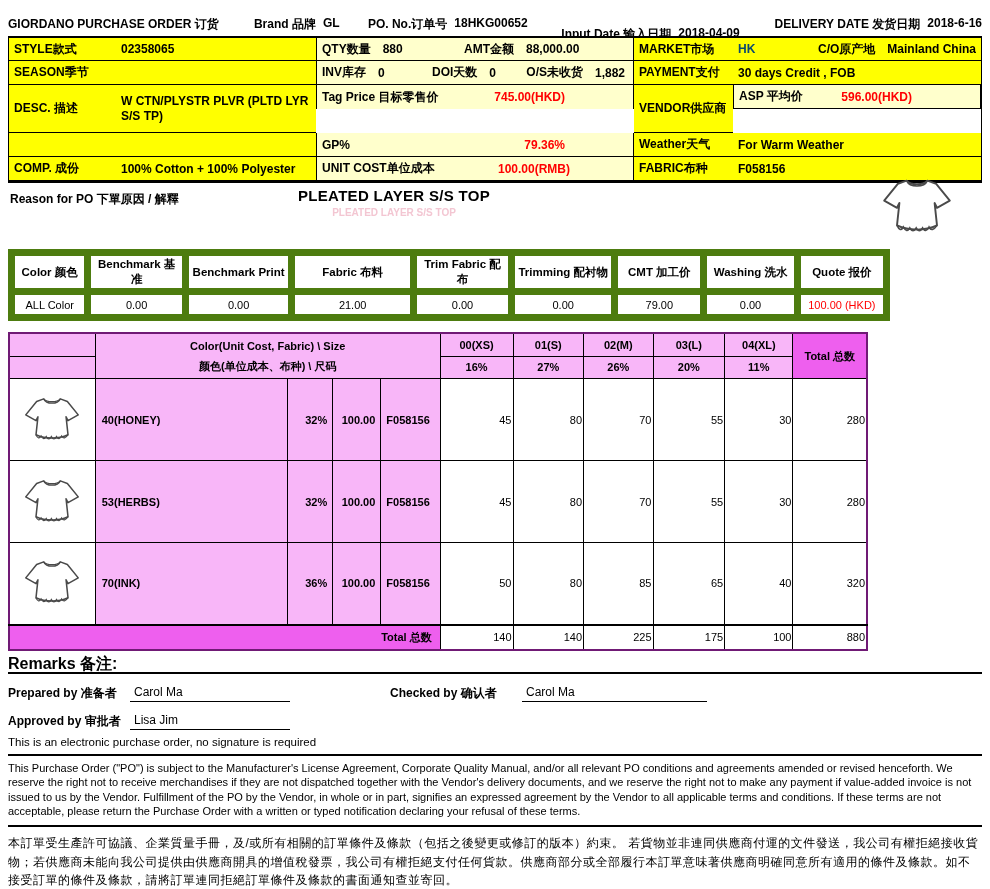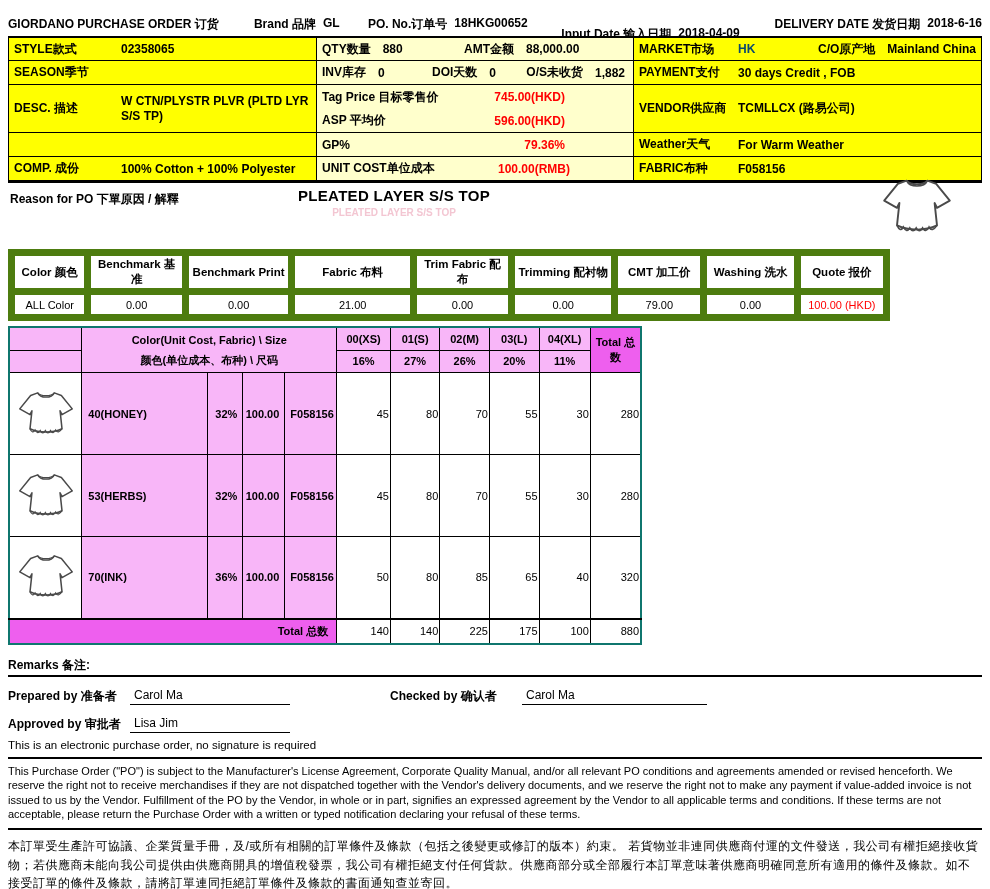--- a/index.html
+++ b/index.html
@@ -57,41 +57,41 @@
 
   
   table { border-collapse: collapse; }
   .quote-table { width: 882px; }
   .quote-table th, .quote-table td { border:7px solid #4d7c0f; }
   .quote-table { border:2px solid #000; }
   .quote-table th { height:34px; font-size:11.5px; font-weight:bold; text-align:center; vertical-align:middle; padding:1px 2px; }
   .quote-table td { height:26px; font-size:11px; text-align:center; vertical-align:middle; }
 
   
-  .size-table { width: 634px; margin-top: 5px; border:2px solid #0f766e; }
+  .size-table { width: 860px; margin-top: 11px; border:2px solid #701a75; }
   .size-table th, .size-table td { border:1px solid #000; font-size:11px; }
   .pnk { background:#f8b6f8; }
   .mgt { background:#ee5fee; }
   .size-table th { font-weight:bold; text-align:center; vertical-align:middle; padding:2px; }
   .hdr-merged div { line-height:20px; }
   .size-table .hrow1 th { height:22px; }
   .size-table .hrow2 th { height:21px; }
   .size-table td { vertical-align:middle; }
   .body-row td { height:82px; }
   .img-cell { background:#fff; text-align:center; }
   .tee-small { width:64px; height:52px; vertical-align:middle; }
   .name-cell { font-weight:bold; padding-left:6px; }
   .pct-cell, .cost-cell { font-weight:bold; text-align:right; padding-right:5px; }
   .fab-cell { font-weight:bold; padding-left:5px; }
   .qty-cell { background:#fff; text-align:right; }
   .total-row td { height:25px; border-top:2px solid #000; }
   .total-label { text-align:right; font-weight:bold; padding-right:8px; }
 
   
-  .remarks { margin-top:12px; font-size:12px; font-weight:bold; height:16px; }
+  .remarks { margin-top:3px; font-size:16px; font-weight:bold; height:16px; }
   .rule { border:none; border-top:2px solid #000; margin:2px 0 0 0; }
   .sig-row { display:flex; align-items:flex-end; height:26px; font-size:12px; margin-top:2px; }
   .sig-label { font-weight:bold; width:122px; }
   .sig-value { width:160px; border-bottom:1px solid #000; padding:0 0 2px 4px; font-size:12px; }
   .sig-label2 { font-weight:bold; width:132px; margin-left:100px; }
   .sig-value2 { width:185px; border-bottom:1px solid #000; padding:0 0 2px 4px; font-size:12px; }
   .elec-note { margin-top:6px; font-size:11.5px; height:16px; }
   .terms-en { font-size:11px; line-height:1.33; margin-top:5px; }
   .terms-zh { font-size:12px; line-height:1.55; margin-top:7px; letter-spacing:.5px; }
 </style>
@@ -161,21 +161,20 @@
   <div class="c ylw">PAYMENT支付</div>
   <div class="c ylw">30 days Credit , FOB</div>
 
   <div class="c ylw span2r">DESC. 描述</div>
   <div class="c ylw span2r descv">W CTN/PLYSTR PLVR (PLTD LYR S/S TP)</div>
   <div class="c crm mid no-bb">
     <span>Tag Price 目标零售价</span>
     <span class="red vright">745.00(HKD)</span>
   </div>
   <div class="c ylw span2r">VENDOR供应商</div>
-  <div class="c ylw span2r">TCMLLCX (路易公司)</div>
   <div class="c crm mid">
     <span>ASP 平均价</span>
     <span class="red vright">596.00(HKD)</span>
   </div>
 
   <div class="c ylw span2c"></div>
   <div class="c crm mid">
     <span>GP%</span>
     <span class="red vright">79.36%</span>
   </div>

